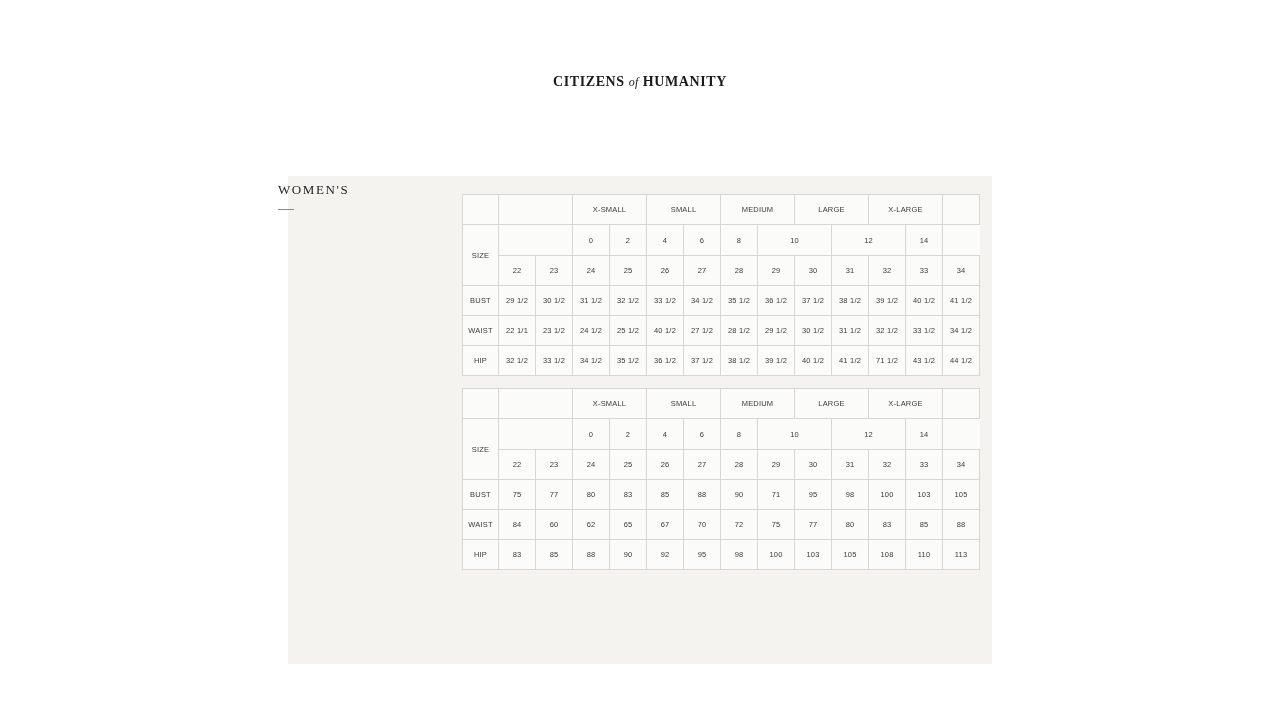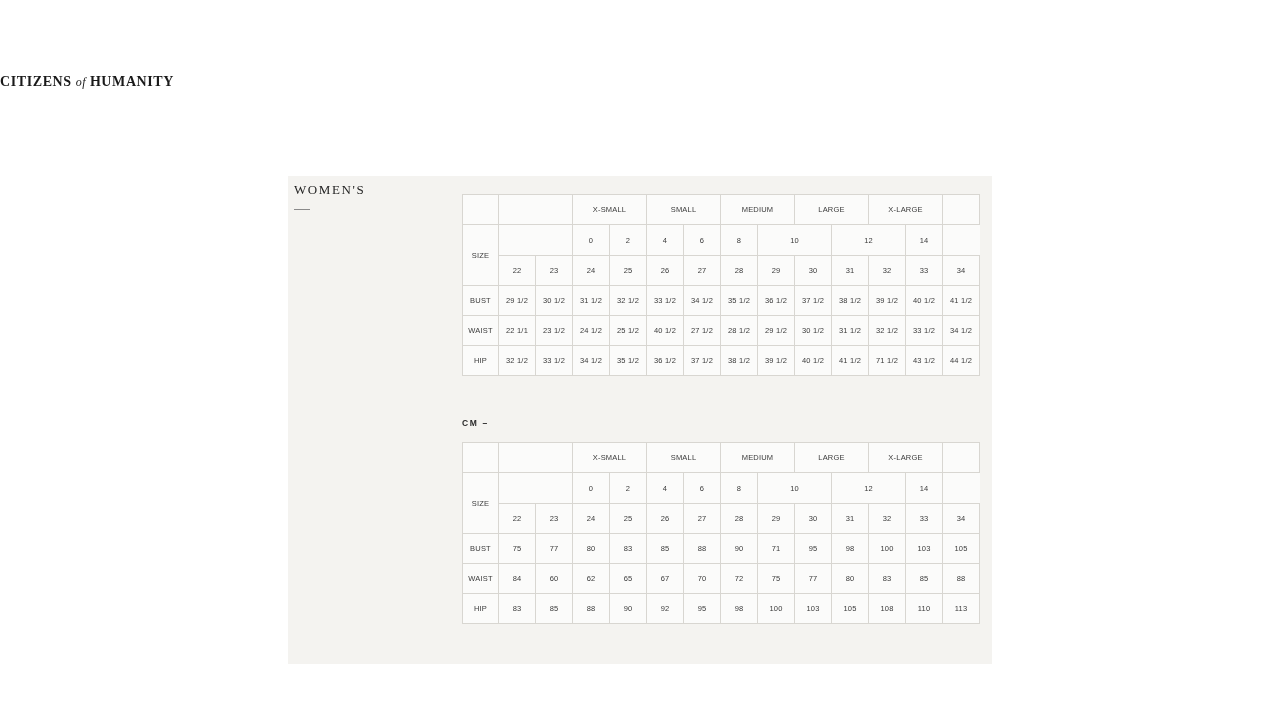--- a/index.html
+++ b/index.html
@@ -15,20 +15,21 @@
     position: relative;
     width: 1280px;
     height: 720px;
     overflow: hidden;
   }
   .brand {
     position: absolute;
     top: 74px;
     left: 0;
     width: 1280px;
+    text-align: center;
     font-family: "Liberation Serif", serif;
     font-size: 14px;
     font-weight: bold;
     letter-spacing: 0.6px;
     color: #1a1a1a;
     white-space: nowrap;
   }
   .brand .of {
     font-style: italic;
     font-weight: normal;
@@ -38,21 +39,21 @@
   .panel {
     position: absolute;
     left: 288px;
     top: 176px;
     width: 704px;
     height: 488px;
     background: #f4f3f0;
   }
   .side {
     position: absolute;
-    left: 294px;
+    left: 278px;
     top: 182px;
     width: 160px;
   }
   .side-title {
     font-family: "Liberation Serif", serif;
     font-size: 13px;
     letter-spacing: 1.6px;
     color: #1f1f1f;
   }
   .side-rule {
@@ -232,21 +233,20 @@
         <td>39 1/2</td>
         <td>40 1/2</td>
         <td>41 1/2</td>
         <td>71 1/2</td>
         <td>43 1/2</td>
         <td>44 1/2</td>
       </tr>
     </tbody>
       </table>
 
-    <div class="sec-label second">CM –</div>
     <table class="size">
       <colgroup>
         <col style="width:36px">
           <col style="width:37px">
           <col style="width:37px">
           <col style="width:37px">
         <col style="width:37px">
           <col style="width:37px">
           <col style="width:37px">
           <col style="width:37px">

